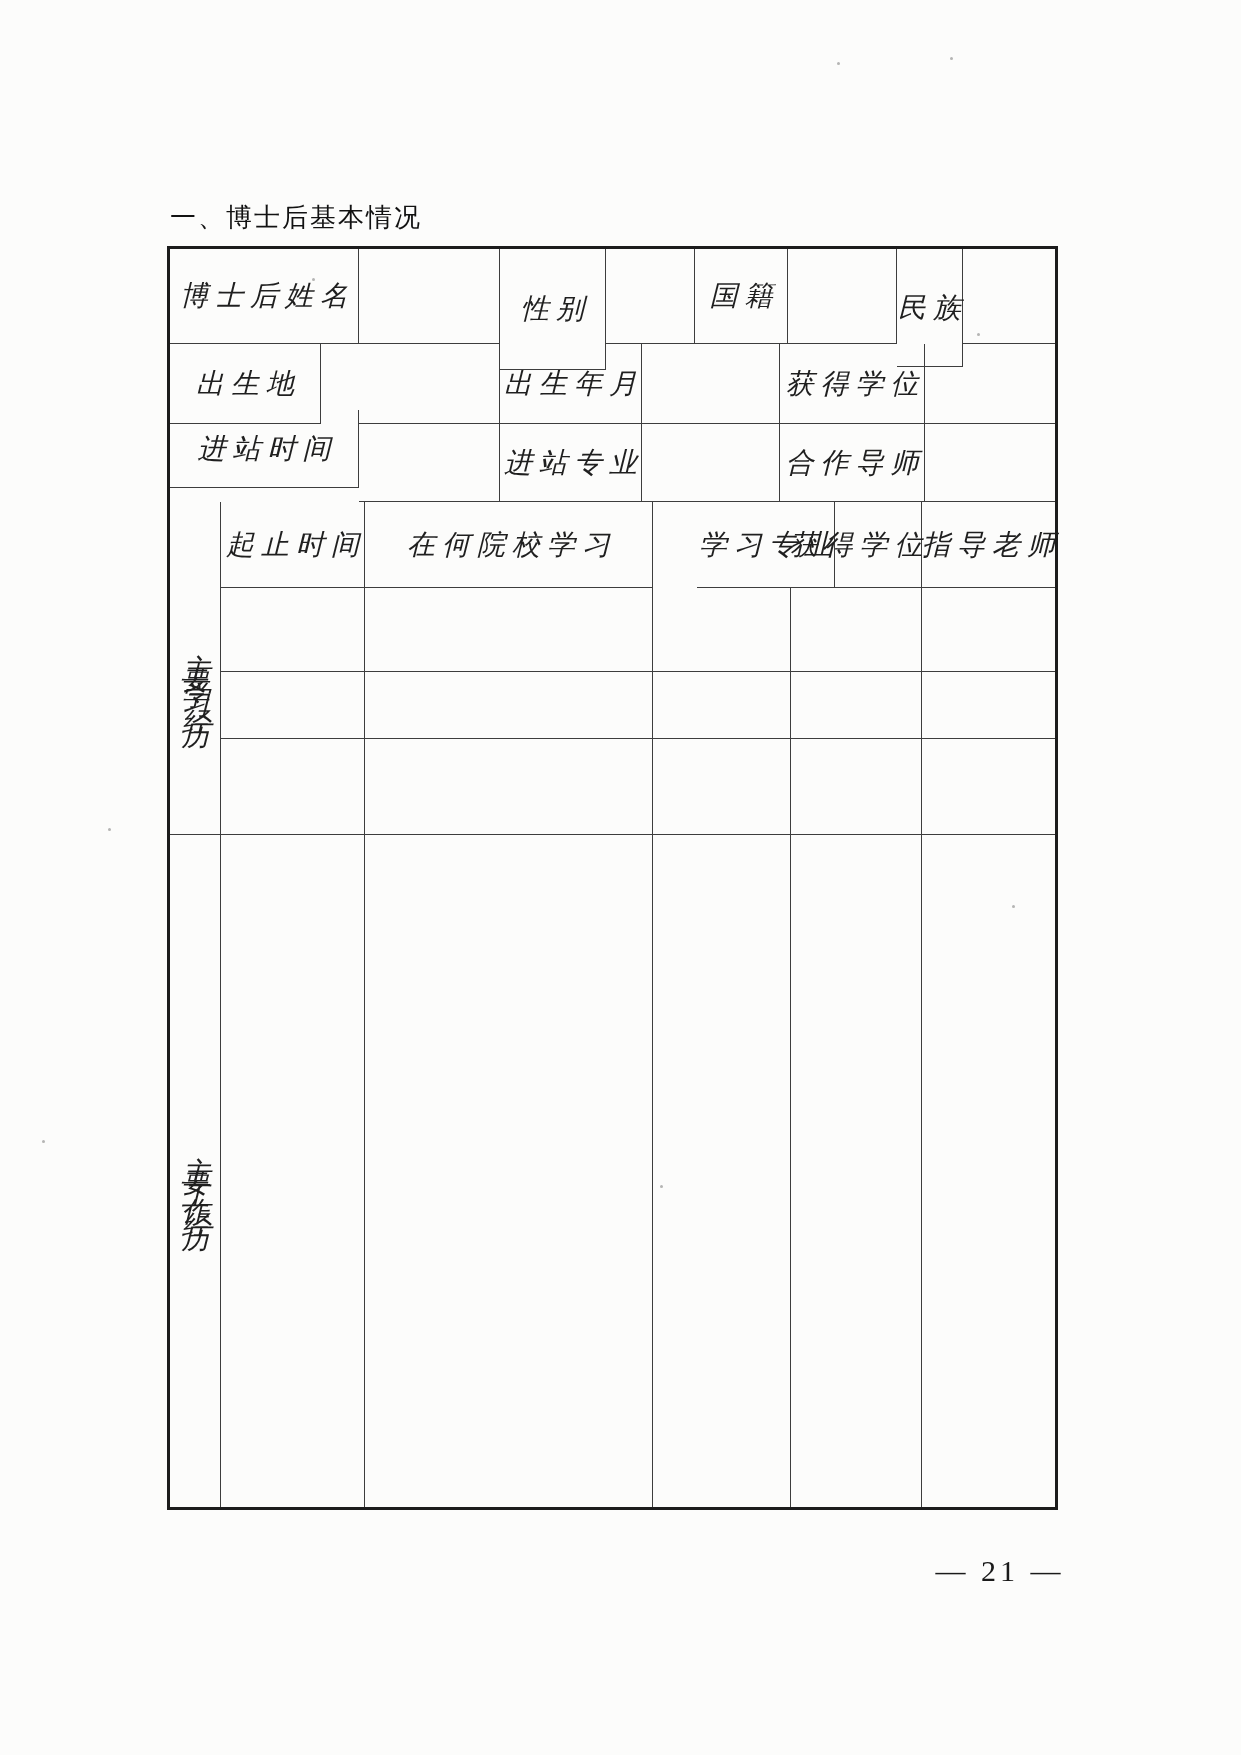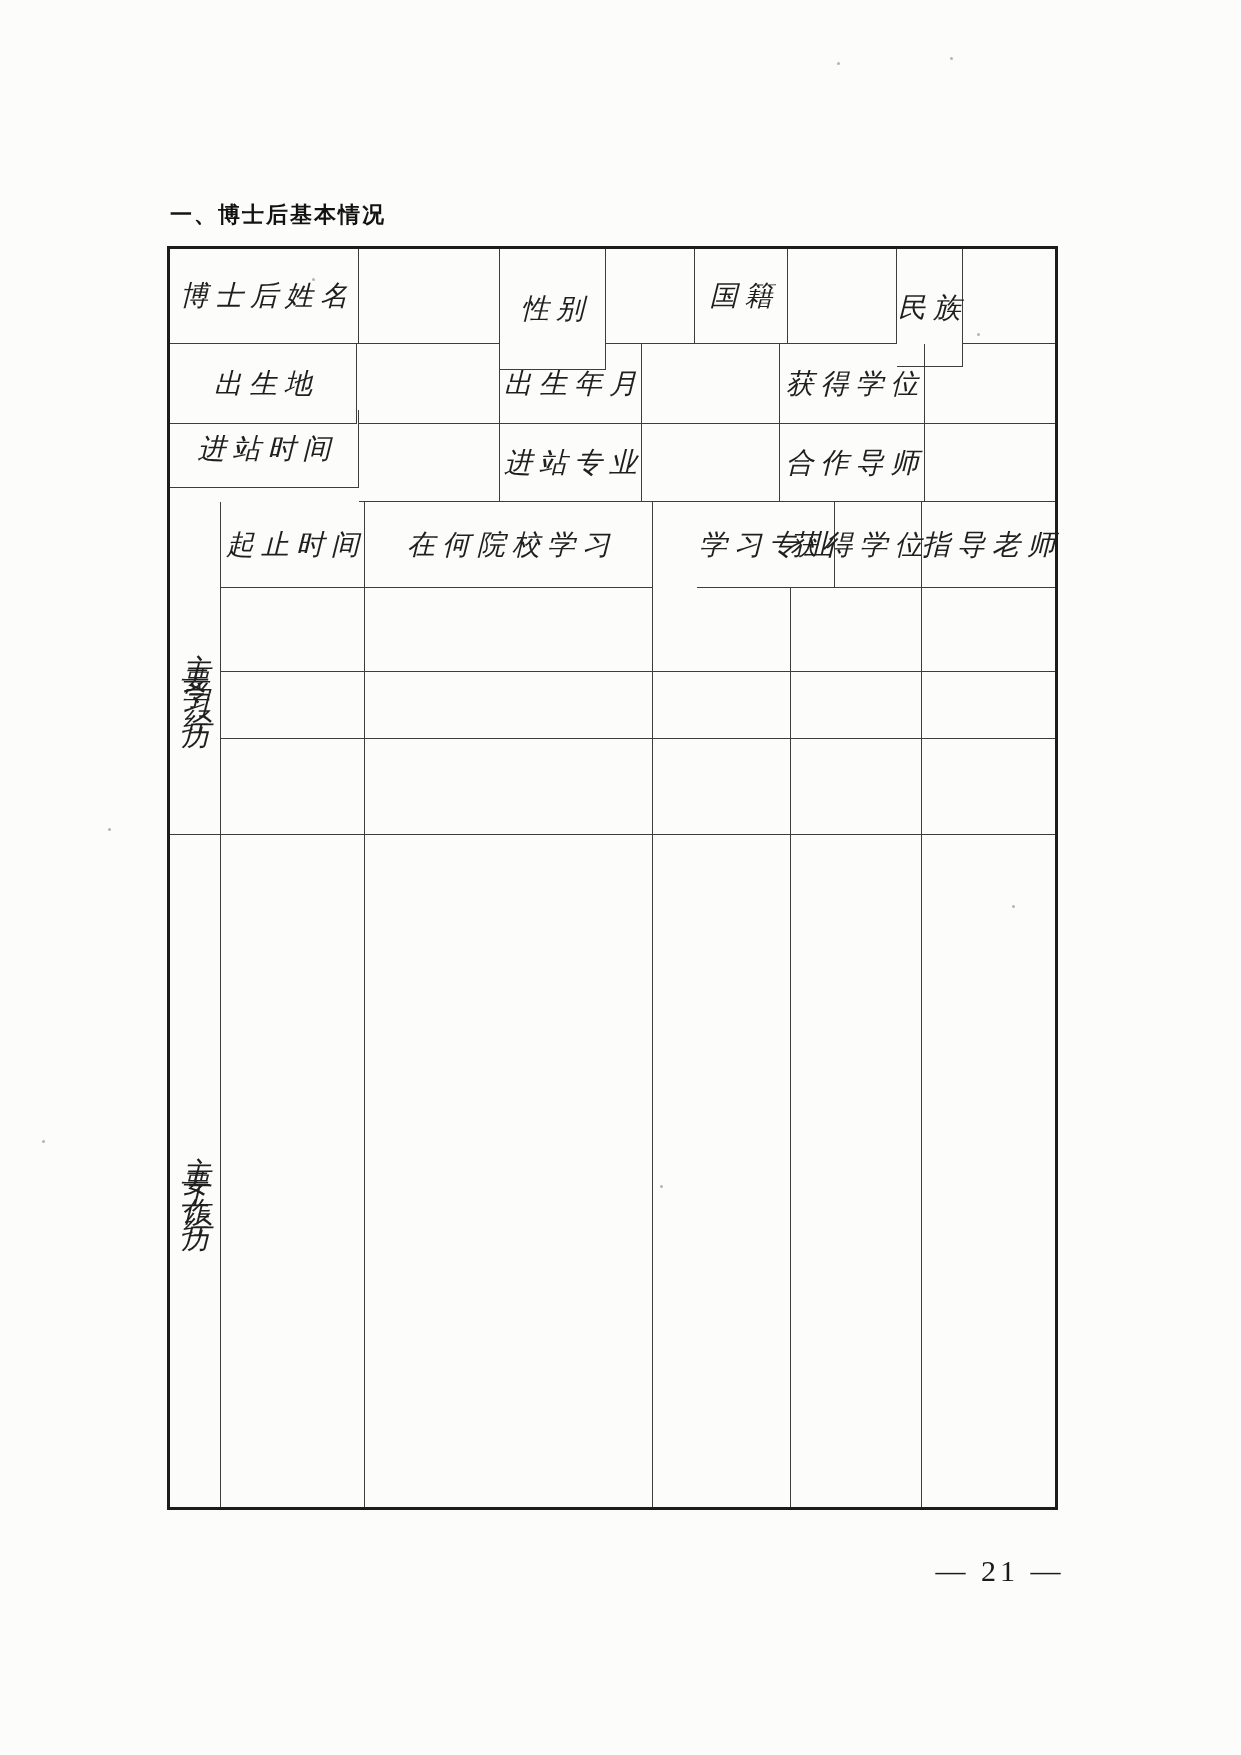--- a/index.html
+++ b/index.html
@@ -10,22 +10,22 @@
   .page{
     position:relative;
     width:1241px;height:1755px;
     margin:0 auto;
     background:#fcfcfb;
     overflow:hidden;
   }
   .doc-title{
     position:absolute;
     left:170px;top:200px;
-    font-size:22px;
-    font-weight:700;
+    font-size:26px;
+    font-weight:400;
     letter-spacing:2px;
     color:#121212;
     white-space:nowrap;
   }
   .form-table{
     position:absolute;
     left:167px;top:246px;
     width:891px;height:1264px;
     box-sizing:border-box;
     border:3px solid #1c1c1c;
@@ -82,21 +82,21 @@
 
     <div class="cell" style="left:0;top:0;width:189px;height:95px;">博士后姓名</div>
     <div class="cell" style="left:189px;top:0;width:141px;height:95px;"></div>
     <div class="cell" style="left:330px;top:0;width:106px;height:121px;">性别</div>
     <div class="cell" style="left:436px;top:0;width:89px;height:95px;"></div>
     <div class="cell" style="left:525px;top:0;width:93px;height:95px;">国籍</div>
     <div class="cell" style="left:618px;top:0;width:109px;height:95px;"></div>
     <div class="cell" style="left:727px;top:0;width:66px;height:118px;">民族</div>
     <div class="cell no-r" style="left:793px;top:0;width:92px;height:95px;"></div>
 
-    <div class="cell" style="left:0;top:95px;width:187px;height:80px;">出生地</div>
+    <div class="cell" style="left:0;top:95px;width:151px;height:80px;">出生地</div>
     <div class="cell" style="left:189px;top:95px;width:141px;height:80px;"></div>
     <div class="cell" style="left:330px;top:95px;width:142px;height:80px;">出生年月</div>
     <div class="cell" style="left:472px;top:95px;width:138px;height:80px;"></div>
     <div class="cell" style="left:610px;top:95px;width:145px;height:80px;">获得学位</div>
     <div class="cell no-r" style="left:755px;top:95px;width:130px;height:80px;"></div>
 
     <div class="cell" style="left:0;top:161px;width:189px;height:78px;">进站时间</div>
     <div class="cell" style="left:189px;top:175px;width:141px;height:78px;"></div>
     <div class="cell" style="left:330px;top:175px;width:142px;height:78px;">进站专业</div>
     <div class="cell" style="left:472px;top:175px;width:138px;height:78px;"></div>

